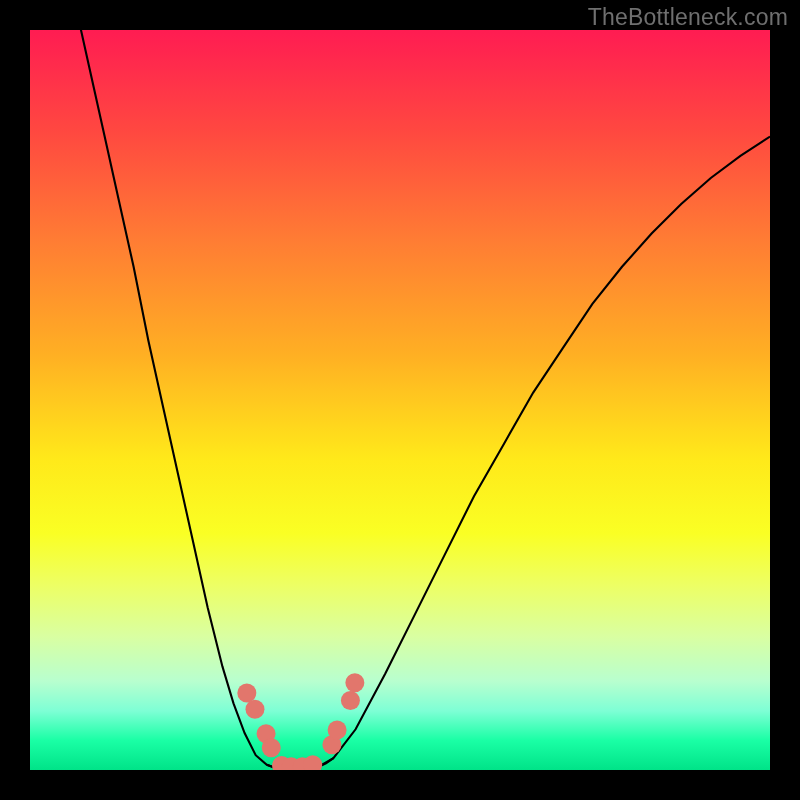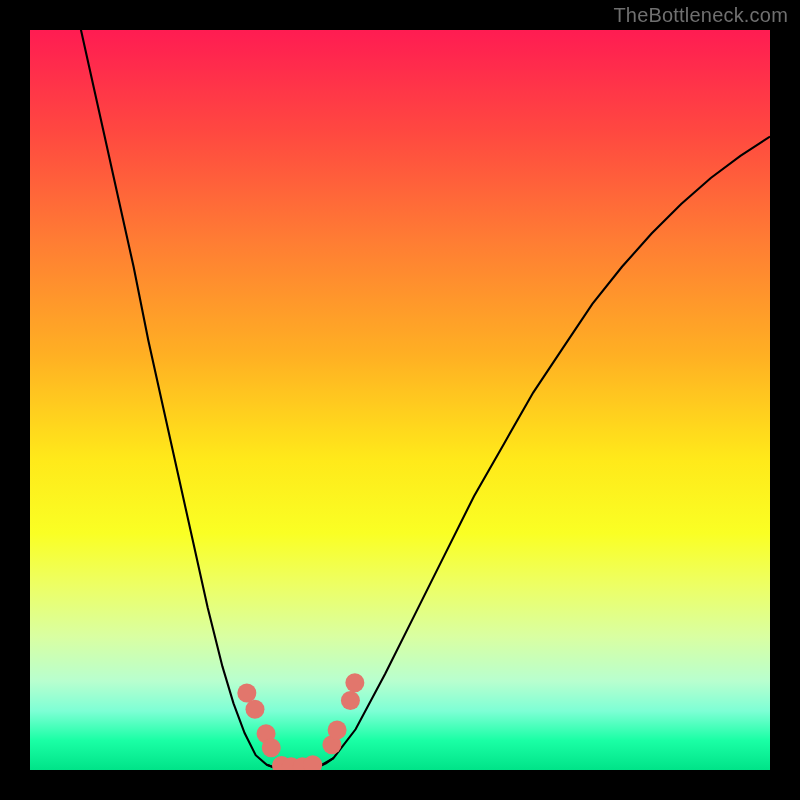--- a/index.html
+++ b/index.html
@@ -15,21 +15,21 @@
     position: relative;
     width: 800px;
     height: 800px;
     background: #000;
   }
   .watermark {
     position: absolute;
     top: 4px;
     right: 12px;
     color: #6f6f6f;
-    font-size: 20px;
+    font-size: 23px;
     letter-spacing: 0.2px;
     z-index: 20;
     margin-left: 38px;
   }
   .plot-area {
     position: absolute;
     left: 30px;
     top: 30px;
     width: 740px;
     height: 740px;

